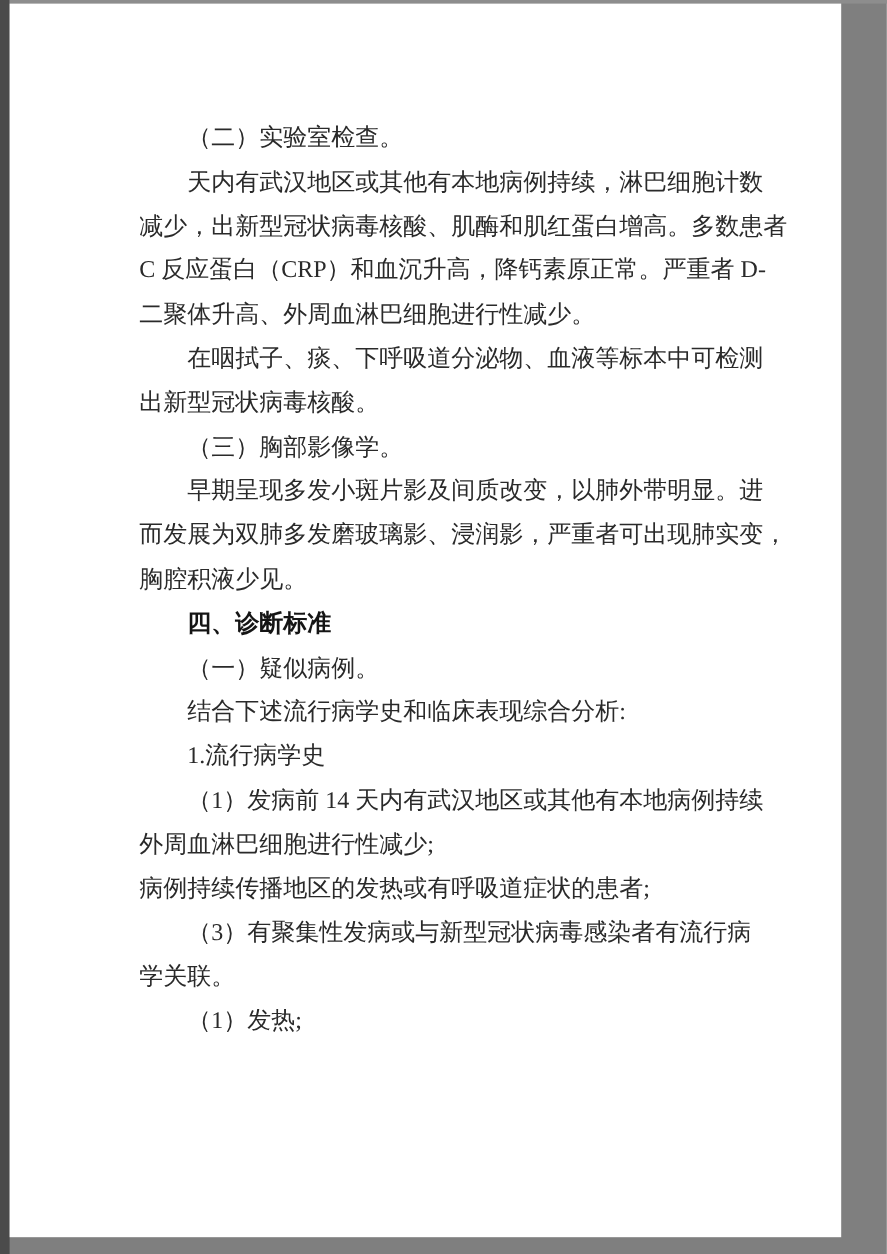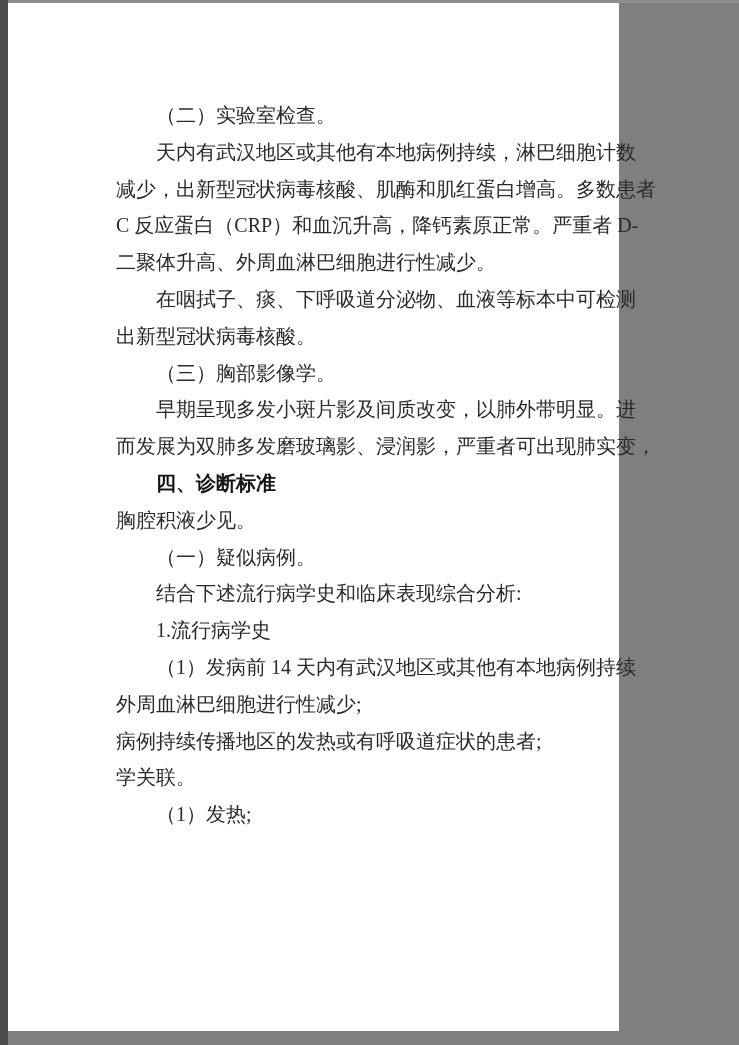--- a/index.html
+++ b/index.html
@@ -27,21 +27,21 @@
     left: 8px;
     top: 0;
     right: 0;
     height: 3px;
     background: var(--top-band, #8d8d8d);
   }
   .paper {
     position: absolute;
     left: 8px;
     top: 3px;
-    width: 611px;
+    width: 693px;
     height: 1028px;
     background: var(--paper, #ffffff);
   }
   .text-block {
     position: absolute;
     left: 108px;
     top: 94px;
     width: 560px;
     color: var(--ink, #2a2a2a);
     font-size: 20px;
@@ -71,24 +71,25 @@
       <div class="line indent">（二）实验室检查。</div>
       <div class="line indent">天内有武汉地区或其他有本地病例持续，淋巴细胞计数</div>
       <div class="line">减少，出新型冠状病毒核酸、肌酶和肌红蛋白增高。多数患者</div>
       <div class="line">C 反应蛋白（CRP）和血沉升高，降钙素原正常。严重者 D-</div>
       <div class="line">二聚体升高、外周血淋巴细胞进行性减少。</div>
       <div class="line indent">在咽拭子、痰、下呼吸道分泌物、血液等标本中可检测</div>
       <div class="line">出新型冠状病毒核酸。</div>
       <div class="line indent">（三）胸部影像学。</div>
       <div class="line indent">早期呈现多发小斑片影及间质改变，以肺外带明显。进</div>
       <div class="line">而发展为双肺多发磨玻璃影、浸润影，严重者可出现肺实变，</div>
+      <div class="line">胸腔积液少见。</div>
       <div class="line indent bold">四、诊断标准</div>
-      <div class="line">胸腔积液少见。</div>
       <div class="line indent">（一）疑似病例。</div>
       <div class="line indent">结合下述流行病学史和临床表现综合分析:</div>
       <div class="line indent">1.流行病学史</div>
       <div class="line indent">（1）发病前 14 天内有武汉地区或其他有本地病例持续</div>
       <div class="line">外周血淋巴细胞进行性减少;</div>
       <div class="line">病例持续传播地区的发热或有呼吸道症状的患者;</div>
+      <div class="line indent">（3）有聚集性发病或与新型冠状病毒感染者有流行病</div>
       <div class="line">学关联。</div>
       <div class="line indent">（1）发热;</div>
     </div>
 </div>
 
 </body></html>

